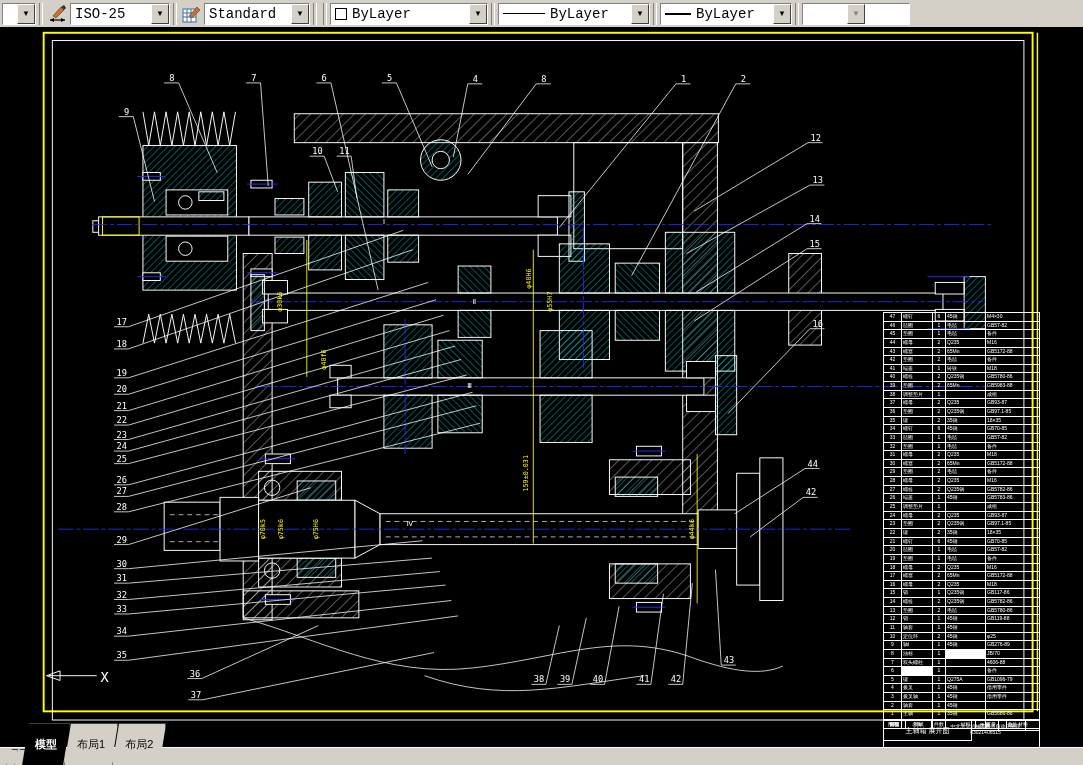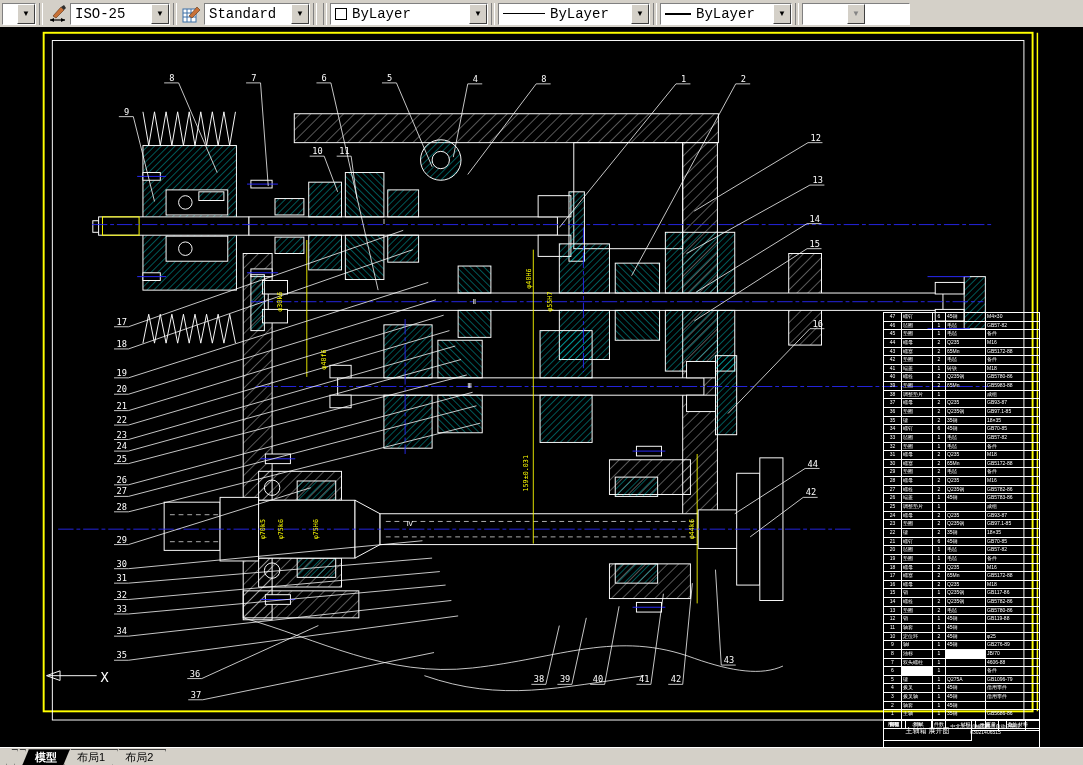--- a/index.html
+++ b/index.html
@@ -39,21 +39,21 @@
   #tblock{position:absolute;left:883px;top:693px;width:157px;height:53px;border:1px solid #fff;
           box-sizing:border-box;color:#fff;}
   .tb{position:absolute;border-right:1px solid #fff;border-bottom:1px solid #fff;box-sizing:border-box;
       font-size:5px;line-height:7px;overflow:hidden;white-space:nowrap;display:flex;
       align-items:center;justify-content:center;}
   
   #tabbar{position:absolute;left:0;top:747px;width:1083px;height:18px;background:#d4d0c8;
           border-top:1px solid #fff;display:flex;align-items:flex-end;}
   .slant{width:10px;height:15px;background:#d4d0c8;border:1px solid #404040;
          clip-path:polygon(6px 0,100% 0,calc(100% - 6px) 100%,0 100%);margin-right:-4px;}
-  .tab{height:15px;padding:0 12px;font-size:11px;line-height:15px;color:#000;background:#d4d0c8;
+  .tab{height:15px;padding:13px 12px;font-size:11px;line-height:15px;color:#000;background:#d4d0c8;
        border:1px solid #404040;clip-path:polygon(7px 0,100% 0,calc(100% - 7px) 100%,0 100%);
        margin-right:-6px;}
   .tab.active{background:#000;color:#fff;font-weight:bold;}
 </style>
 </head>
 <body>
 
 <div id="app">
 
   <div id="toolbar">

